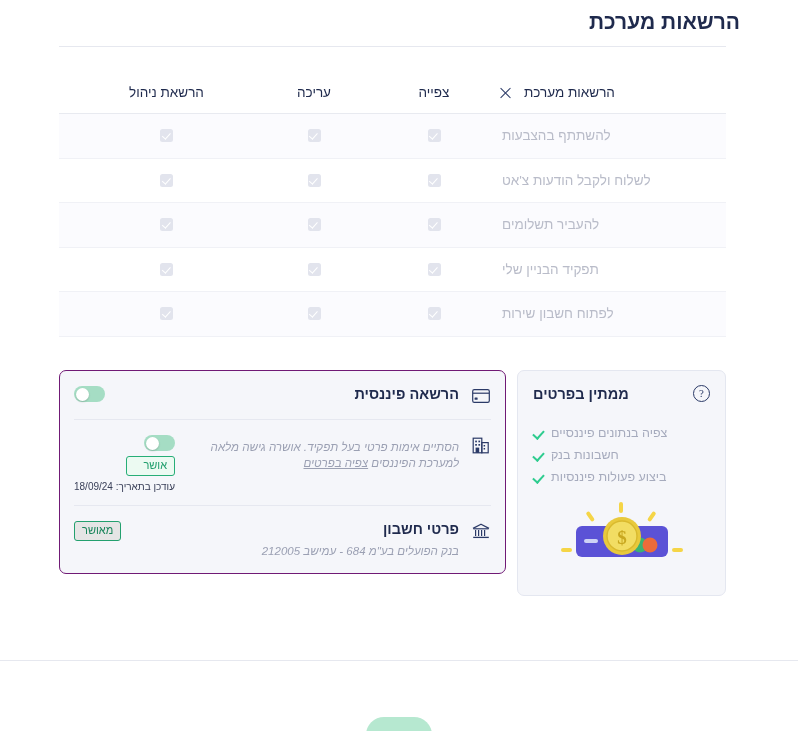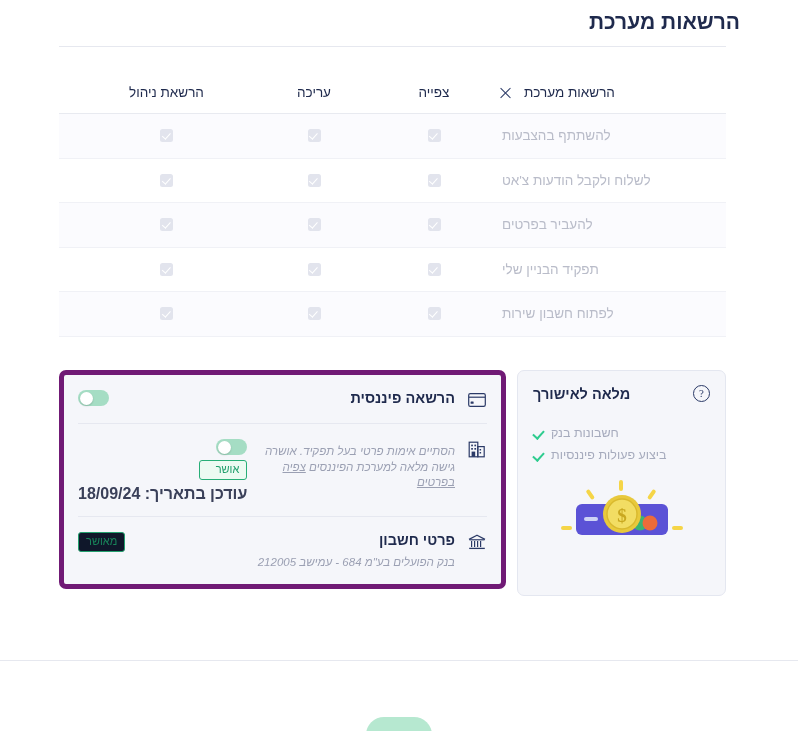--- a/index.html
+++ b/index.html
@@ -121,21 +121,21 @@
     display: flex;
     gap: 11px;
     align-items: flex-start;
     flex-direction: row-reverse;
   }
 
   
   .card-right {
     width: 447px;
     background: #f5f6fa;
-    border: 5px solid #701a75;
+    border: 1px solid #701a75;
     border-radius: 7px;
     padding: 0 14px;
   }
   .sec {
     display: flex;
     align-items: flex-start;
     padding: 14px 0 13px 0;
     gap: 10px;
   }
   .sec + .sec { border-top: 1px solid #e6e8f0; }
@@ -205,30 +205,29 @@
     line-height: 13px;
     white-space: nowrap;
   }
   .badge-outline {
     background: #ecfaf2;
     border: 1px solid #27ae77;
     color: #1f9e6c;
     padding-left: 16px;
   }
   .badge-filled {
-    background: #0f172a;
+    background: #e5e5e5;
     border: 1px solid #23a06e;
     color: #18845a;
   }
   .badge-date {
-    font-size: 16px;
+    font-size: 10px;
     color: #3a4059;
     white-space: nowrap;
     direction: rtl;
-    font-weight: bold;
   }
 
   
   .card-left {
     width: 209px;
     background: #f5f6fa;
     border: 1px solid #e4e7f0;
     border-radius: 7px;
     padding: 14px 15px 16px 15px;
     min-height: 226px;
@@ -340,21 +339,21 @@
           <span class="cb"></span>
         </div>
       <div class="cell">
           <span class="cb"></span>
         </div>
       <div class="cell wide">
           <span class="cb"></span>
         </div>
     </div>
     <div class="perm-row alt">
-      <div class="rowlabel">להעביר בפרטים</div>
+      <div class="rowlabel">להעביר תשלומים</div>
       <div class="cell">
           <span class="cb"></span>
         </div>
       <div class="cell">
           <span class="cb"></span>
         </div>
       <div class="cell wide">
           <span class="cb"></span>
         </div>
     </div>
@@ -447,24 +446,28 @@
         </div>
         <div class="sec-right">
           <span class="badge badge-filled">מאושר</span>
         </div>
       </div>
 
     </div>
 
     <div class="card-left">
       <div class="left-head">
-        <div class="left-title">מלאה לאישורך</div>
+        <div class="left-title">ממתין בפרטים</div>
         <div class="help-icon">?</div>
       </div>
       <div class="check-list">
+        <div class="check-item">
+          <span class="tick"></span>
+          <span>צפיה בנתונים פיננסיים</span>
+        </div>
         <div class="check-item">
           <span class="tick"></span>
           <span>חשבונות בנק</span>
         </div>
         <div class="check-item">
           <span class="tick"></span>
           <span>ביצוע פעולות פיננסיות</span>
         </div>
       </div>
       <div class="illus">

